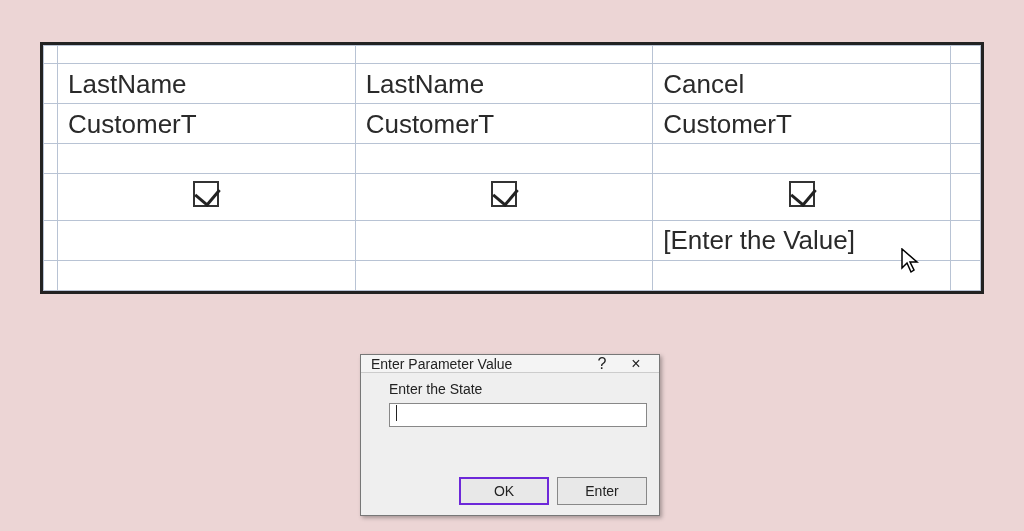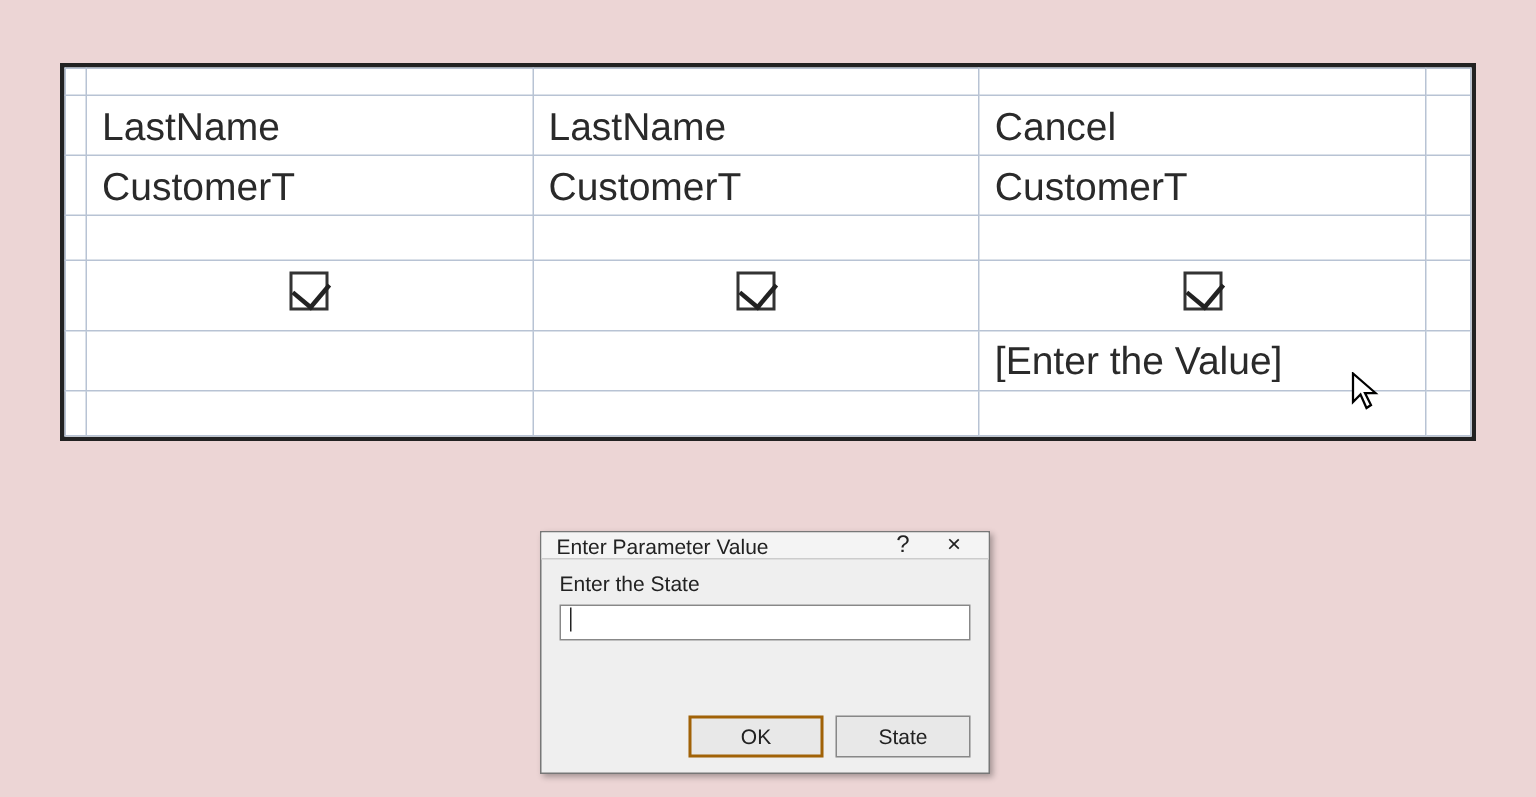--- a/index.html
+++ b/index.html
@@ -91,21 +91,21 @@
     background: #f4f4f4;
     border-bottom: 1px solid #ccc;
   }
   .dlg-title .title-text { flex: 1; font-size: 14px; }
   .dlg-title .title-btn {
     width: 34px; height: 28px;
     display:flex; align-items:center; justify-content:center;
     font-size: 16px;
     color:#222;
   }
-  .dlg-body { padding: 8px 12px 0 12px; }
+  .dlg-body { padding: 8px 12px 0 28px; }
   .dlg-label { font-size: 14px; margin-bottom: 6px; display:block; }
   .dlg-input {
     width: 100%; height: 24px;
     border: 1px solid #888;
     background: #fff;
     font-size: 14px;
     padding: 0 4px;
   }
   .dlg-input-caret {
     display:inline-block;
@@ -120,21 +120,21 @@
     display:flex; gap:8px;
   }
   .dlg-btn {
     width: 90px; height: 28px;
     border: 1px solid #888;
     background: #e8e8e8;
     font-size: 14px;
     display:flex; align-items:center; justify-content:center;
   }
   .dlg-btn.primary {
-    border: 2px solid #a16207;
+    border: 2px solid #6d28d9;
   }
 </style>
 </head>
 <body>
 
 <div class="grid-outer">
   <table class="grid-table">
     <tbody>
         <tr class="top-spacer">
       <td class="col-narrow"></td>
@@ -198,15 +198,15 @@
     <span class="title-text">Enter Parameter Value</span>
     <span class="title-btn">?</span>
     <span class="title-btn">×</span>
   </div>
   <div class="dlg-body">
     <span class="dlg-label">Enter the State</span>
     <div class="dlg-input" value=""><span class="dlg-input-caret"></span></div>
   </div>
   <div class="dlg-buttons">
     <div class="dlg-btn primary">OK</div>
-    <div class="dlg-btn">State</div>
+    <div class="dlg-btn">Enter</div>
   </div>
 </div>
 
 </body></html>

